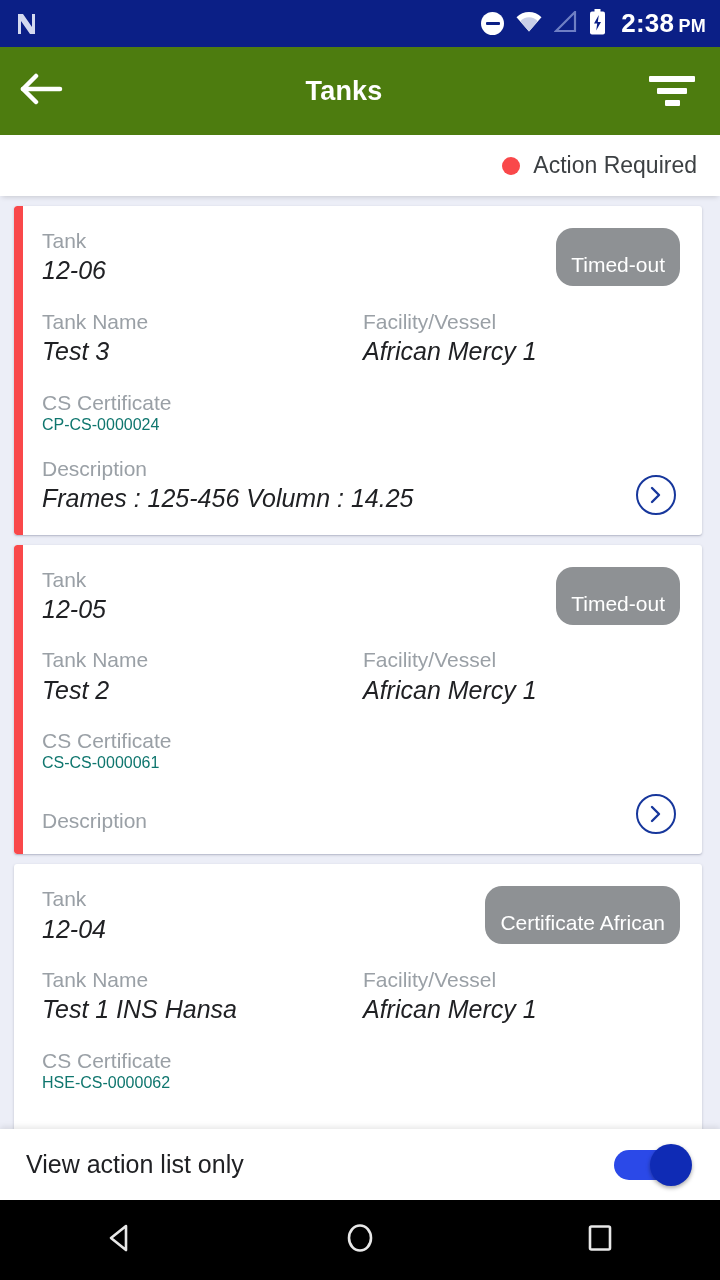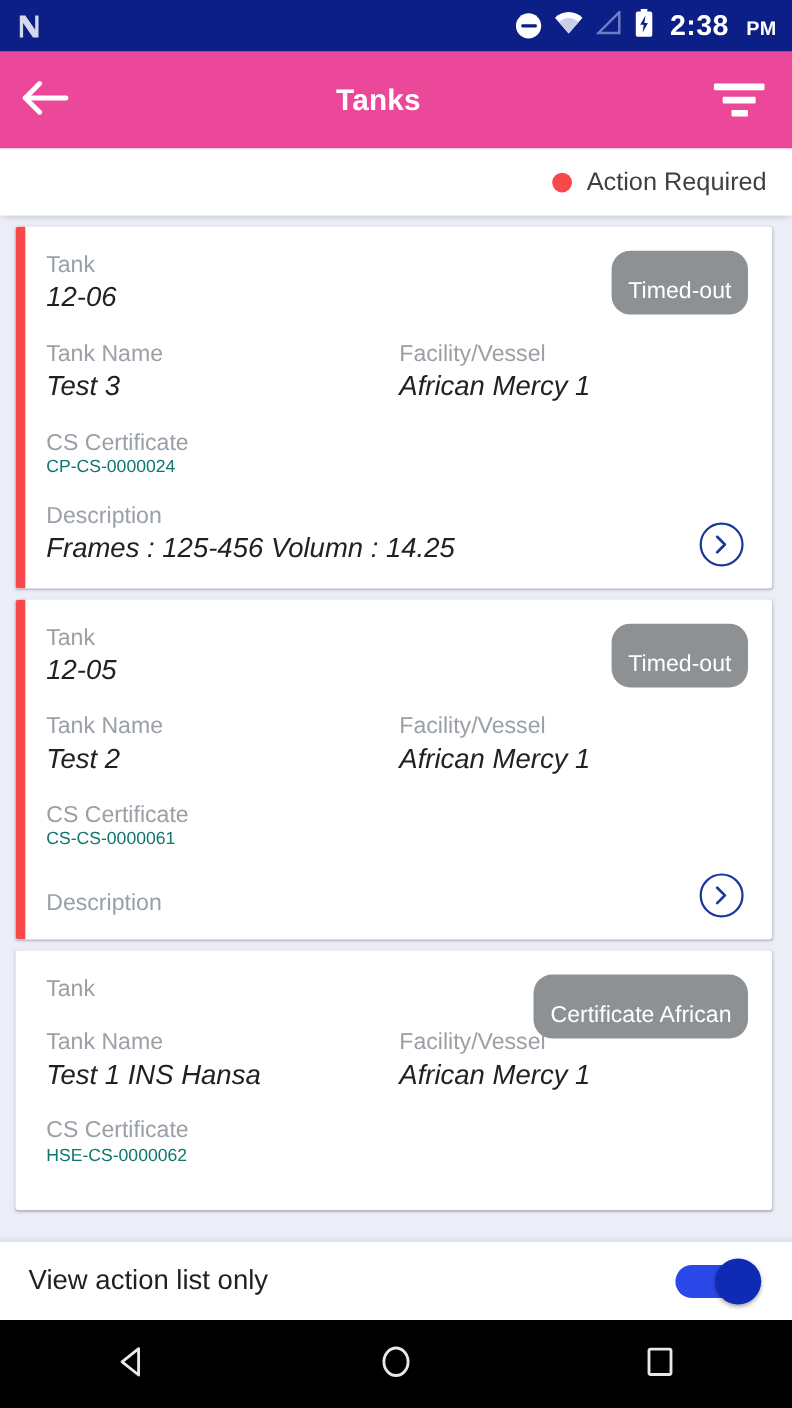--- a/index.html
+++ b/index.html
@@ -20,28 +20,28 @@
   .sb-left{ display:flex; align-items:center; }
   .sb-spacer{ flex:1; }
   .sb-right{ display:flex; align-items:center; gap:11px; }
   .nougat-n{ width:28px; height:28px; position:relative; opacity:.95; }
   .nougat-n svg{ display:block; }
   .dnd{ width:23px;height:23px;border-radius:50%;background:#fff;position:relative;}
   .dnd::after{content:"";position:absolute;left:4.5px;top:10px;width:14px;height:3px;background:#0b1f86;border-radius:1px;}
   .ico{ display:block; }
   .clock{
     color:#fff; font-size:26px; font-weight:700; letter-spacing:.3px;
-    margin-left:4px; display:flex; align-items:baseline; gap:16px;
+    margin-left:4px; display:flex; align-items:baseline; gap:4px;
   }
   .clock .ampm{ font-size:18px; font-weight:700; }
 
   
   .appbar{
     position:absolute; top:47px; left:0; width:720px; height:88px;
-    background:#ec4899; display:flex; align-items:center;
+    background:#4d7c0f; display:flex; align-items:center;
   }
   .back-btn{
     width:84px; height:88px; display:flex; align-items:center; justify-content:center;
     cursor:pointer;
   }
   .appbar-title{
     flex:1; text-align:center; color:#ffffff;
     font-size:27px; font-weight:700; letter-spacing:.2px;
     margin-left:-20px;
   }
@@ -271,20 +271,21 @@
             </svg>
           </span>
         </div>
       </div>
     </div>
 
     <div class="card">
       <span class="badge">Certificate African</span>
       <div class="row-top">
         <div class="lbl">Tank</div>
+        <div class="val">12-04</div>
       </div>
       <div class="cols">
         <div class="col">
           <div class="lbl">Tank Name</div>
           <div class="val">Test 1 INS Hansa</div>
         </div>
         <div class="col right">
           <div class="lbl">Facility/Vessel</div>
           <div class="val">African Mercy 1</div>
         </div>

